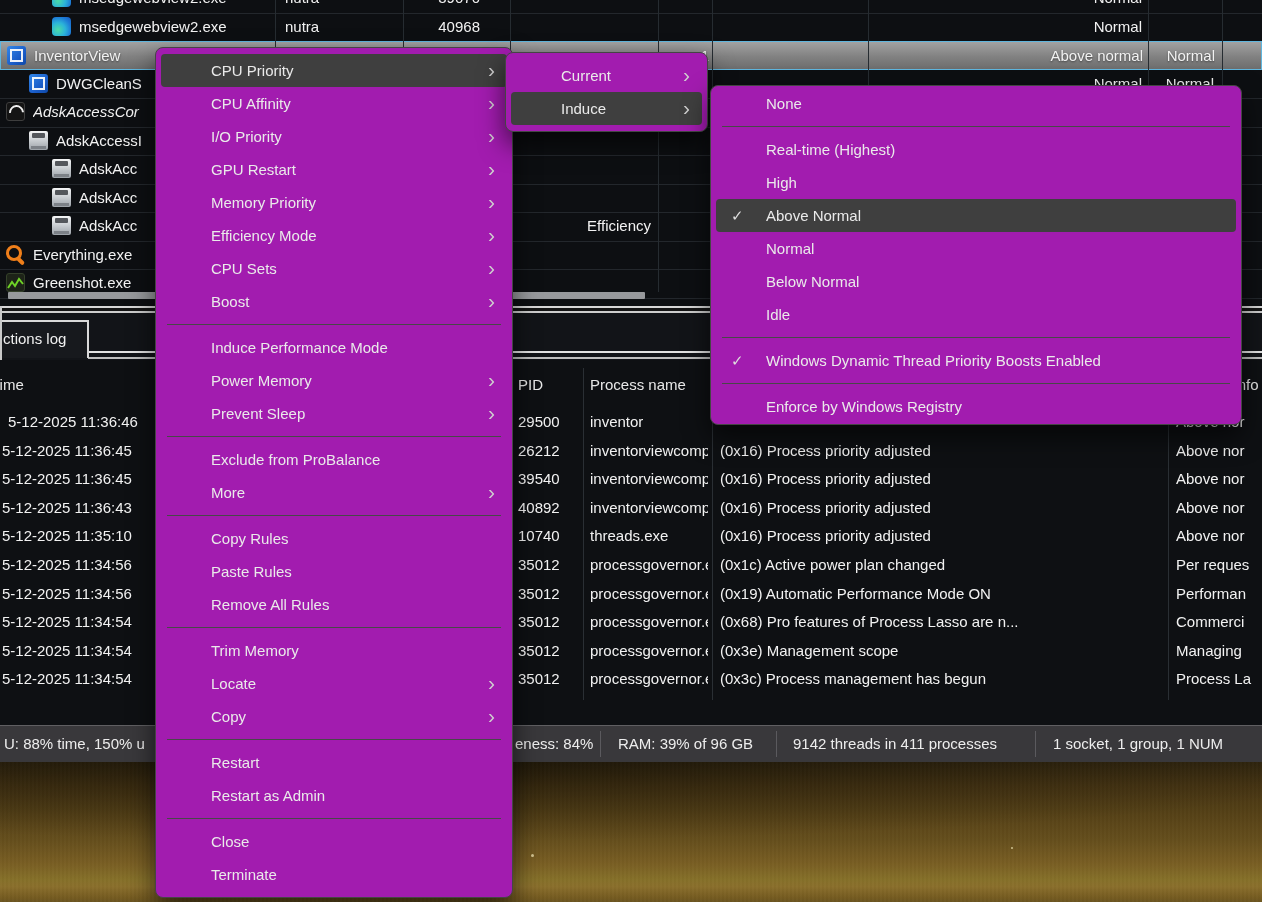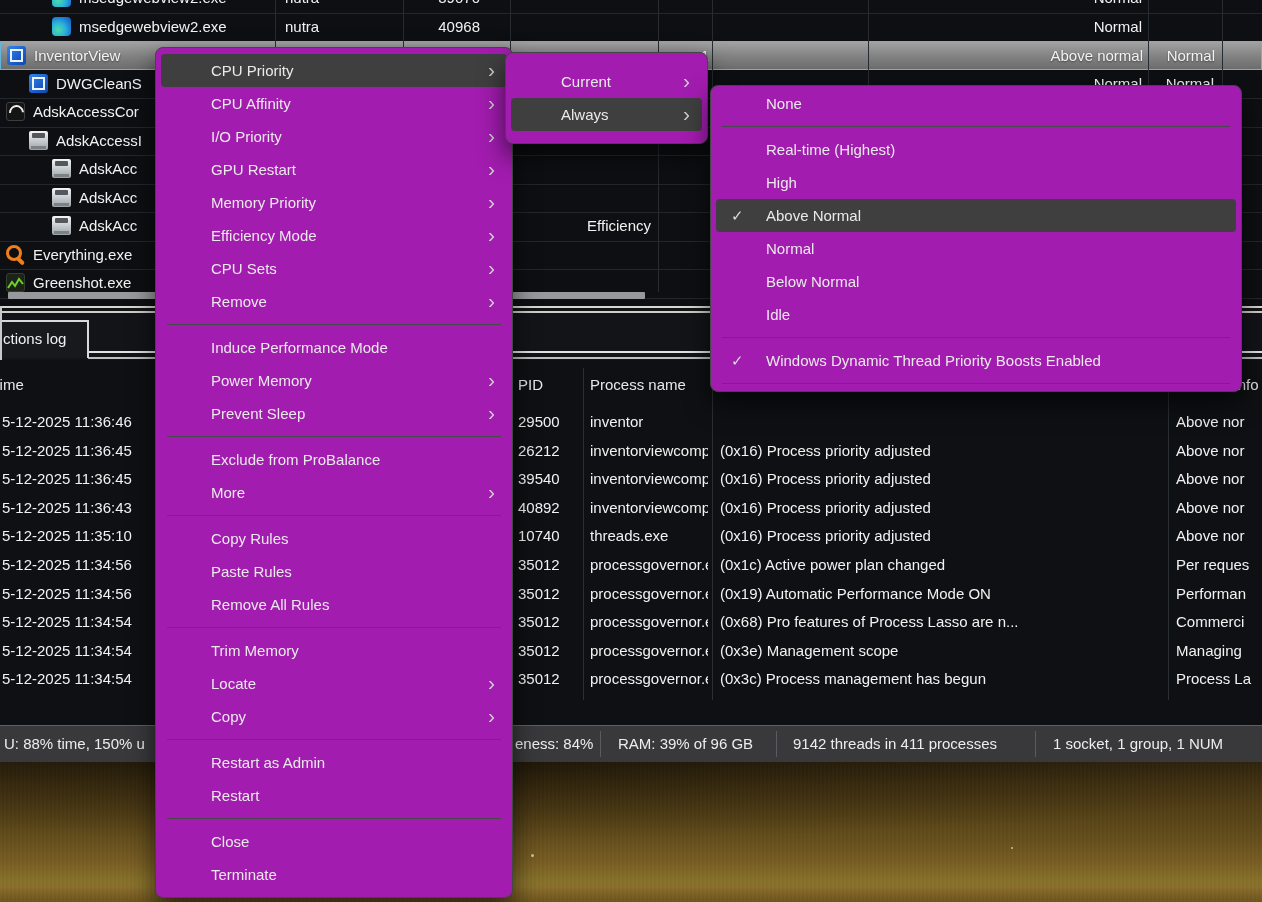--- a/index.html
+++ b/index.html
@@ -59,21 +59,21 @@
     background:
       radial-gradient(130% 95% at 32% 0%, rgba(0,0,0,.40), rgba(0,0,0,0) 60%),
       repeating-linear-gradient(90deg, rgba(255,255,255,.015) 0 2px, rgba(0,0,0,.015) 2px 4px),
       linear-gradient(180deg,#30250e 0%,#443312 16%,#544016 36%,#654e1c 56%,#785d23 72%,#857029 84%,#8a6f2c 89%,#745a20 97%,#6b5420 100%);}
   .speck{position:absolute;width:3px;height:3px;border-radius:50%;background:#e9dcab;opacity:.8;}
 
   
   .menu{position:absolute;background:#a21caf;border:1px solid #454545;border-radius:8px;
     box-shadow:0 12px 26px rgba(0,0,0,.6);z-index:30;font-size:15px;color:#eaeaea;box-sizing:border-box;}
   #menu1{left:155px;top:47px;width:358px;padding:6px 0;}
-  #menu2{left:505px;top:52px;width:203px;padding:12px 0;}
+  #menu2{left:505px;top:52px;width:203px;padding:6px 0;}
   #menu3{left:710px;top:85px;width:532px;padding:1px 0;}
   .mitem{position:relative;height:33px;line-height:33px;margin:0 5px;padding-left:50px;
     border-radius:4px;white-space:nowrap;overflow:hidden;}
   #menu1 .mitem,#menu2 .mitem{padding-left:50px;}
   .mitem.hl{background:#3f3f3f;}
   .marrow{position:absolute;right:12px;top:-1px;font-size:21px;color:#cfcfcf;font-weight:400;}
   .mcheck{position:absolute;left:15px;top:0;font-size:15px;color:#dedede;}
   .msep{height:1px;background:#484848;margin:6px 11px;}
 </style>
 </head>
@@ -111,21 +111,21 @@
             <span class="frame"></span>
           </span>
           <span class="tcell" style="left: 56px; width: 219px;">DWGCleanS</span>
           <span class="tcell" style="left: 900px; width: 242px; text-align: right;">Normal</span>
           <span class="tcell" style="left: 1150px; width: 64px; text-align: right;">Normal</span>
         </div>
         <div class="trow" style="top: 98px;">
           <span class="picon i-core" style="left: 6px;">
             <span class="swoosh"></span>
           </span>
-          <span class="tcell" style="left: 33px; width: 242px;">AdskAccessCor</span>
+          <span class="tcell" style="left: 33px; width: 242px; font-style: italic;">AdskAccessCor</span>
         </div>
         <div class="trow" style="top: 126.5px;">
           <span class="picon i-pot" style="left: 29px;">
             <span class="lid"></span>
             <span class="base"></span>
           </span>
           <span class="tcell" style="left: 56px; width: 219px;">AdskAccessI</span>
         </div>
         <div class="trow" style="top: 155px;">
           <span class="picon i-pot" style="left: 52px;">
@@ -193,21 +193,21 @@
     <span class="lhead" style="left:590px">Process name</span>
     <span class="lhead" style="left:1196px">More info</span>
     <div id="log-vlines">
         <div class="vline2" style="left: 505px;"></div>
         <div class="vline2" style="left: 583px;"></div>
         <div class="vline2" style="left: 712px;"></div>
         <div class="vline2" style="left: 1168px;"></div>
       </div>
     <div id="log-rows">
         <div class="lrow" style="top: 48px;">
-          <span class="lcell" style="left: 2px; width: 150px;">5-12-2025 11:36:46</span>
+          <span class="lcell" style="left: 8px; width: 150px;">5-12-2025 11:36:46</span>
           <span class="lcell" style="left: 518px; width: 60px;">29500</span>
           <span class="lcell" style="left: 590px; width: 118px;">inventor</span>
           <span class="lcell" style="left: 720px; width: 445px;"></span>
           <span class="lcell" style="left: 1176px; width: 88px;">Above nor</span>
         </div>
         <div class="lrow" style="top: 76.6px;">
           <span class="lcell" style="left: 2px; width: 150px;">5-12-2025 11:36:45</span>
           <span class="lcell" style="left: 518px; width: 60px;">26212</span>
           <span class="lcell" style="left: 590px; width: 118px;">inventorviewcomp...</span>
           <span class="lcell" style="left: 720px; width: 445px;">(0x16) Process priority adjusted</span>
@@ -289,54 +289,55 @@
   </div>
 
   <div id="menu1" class="menu">
       <div class="mitem hl"><span class="mlabel">CPU Priority</span><span class="marrow">›</span></div>
       <div class="mitem"><span class="mlabel">CPU Affinity</span><span class="marrow">›</span></div>
       <div class="mitem"><span class="mlabel">I/O Priority</span><span class="marrow">›</span></div>
       <div class="mitem"><span class="mlabel">GPU Restart</span><span class="marrow">›</span></div>
       <div class="mitem"><span class="mlabel">Memory Priority</span><span class="marrow">›</span></div>
       <div class="mitem"><span class="mlabel">Efficiency Mode</span><span class="marrow">›</span></div>
       <div class="mitem"><span class="mlabel">CPU Sets</span><span class="marrow">›</span></div>
-      <div class="mitem"><span class="mlabel">Remove</span><span class="marrow">›</span></div>
+      <div class="mitem"><span class="mlabel">Boost</span><span class="marrow">›</span></div>
       <div class="msep"></div>
       <div class="mitem"><span class="mlabel">Induce Performance Mode</span></div>
       <div class="mitem"><span class="mlabel">Power Memory</span><span class="marrow">›</span></div>
       <div class="mitem"><span class="mlabel">Prevent Sleep</span><span class="marrow">›</span></div>
       <div class="msep"></div>
       <div class="mitem"><span class="mlabel">Exclude from ProBalance</span></div>
       <div class="mitem"><span class="mlabel">More</span><span class="marrow">›</span></div>
       <div class="msep"></div>
       <div class="mitem"><span class="mlabel">Copy Rules</span></div>
       <div class="mitem"><span class="mlabel">Paste Rules</span></div>
       <div class="mitem"><span class="mlabel">Remove All Rules</span></div>
       <div class="msep"></div>
       <div class="mitem"><span class="mlabel">Trim Memory</span></div>
       <div class="mitem"><span class="mlabel">Locate</span><span class="marrow">›</span></div>
       <div class="mitem"><span class="mlabel">Copy</span><span class="marrow">›</span></div>
       <div class="msep"></div>
+      <div class="mitem"><span class="mlabel">Restart</span></div>
       <div class="mitem"><span class="mlabel">Restart as Admin</span></div>
-      <div class="mitem"><span class="mlabel">Restart</span></div>
       <div class="msep"></div>
       <div class="mitem"><span class="mlabel">Close</span></div>
       <div class="mitem"><span class="mlabel">Terminate</span></div>
     </div>
   <div id="menu2" class="menu">
       <div class="mitem"><span class="mlabel">Current</span><span class="marrow">›</span></div>
-      <div class="mitem hl"><span class="mlabel">Always</span><span class="marrow">›</span></div>
+      <div class="mitem hl"><span class="mlabel">Induce</span><span class="marrow">›</span></div>
     </div>
   <div id="menu3" class="menu">
       <div class="mitem"><span class="mlabel">None</span></div>
       <div class="msep"></div>
       <div class="mitem"><span class="mlabel">Real-time (Highest)</span></div>
       <div class="mitem"><span class="mlabel">High</span></div>
       <div class="mitem hl"><span class="mcheck">✓</span><span class="mlabel">Above Normal</span></div>
       <div class="mitem"><span class="mlabel">Normal</span></div>
       <div class="mitem"><span class="mlabel">Below Normal</span></div>
       <div class="mitem"><span class="mlabel">Idle</span></div>
       <div class="msep"></div>
       <div class="mitem"><span class="mcheck">✓</span><span class="mlabel">Windows Dynamic Thread Priority Boosts Enabled</span></div>
       <div class="msep"></div>
+      <div class="mitem"><span class="mlabel">Enforce by Windows Registry</span></div>
     </div>
 
 </div>
 
 </body></html>

